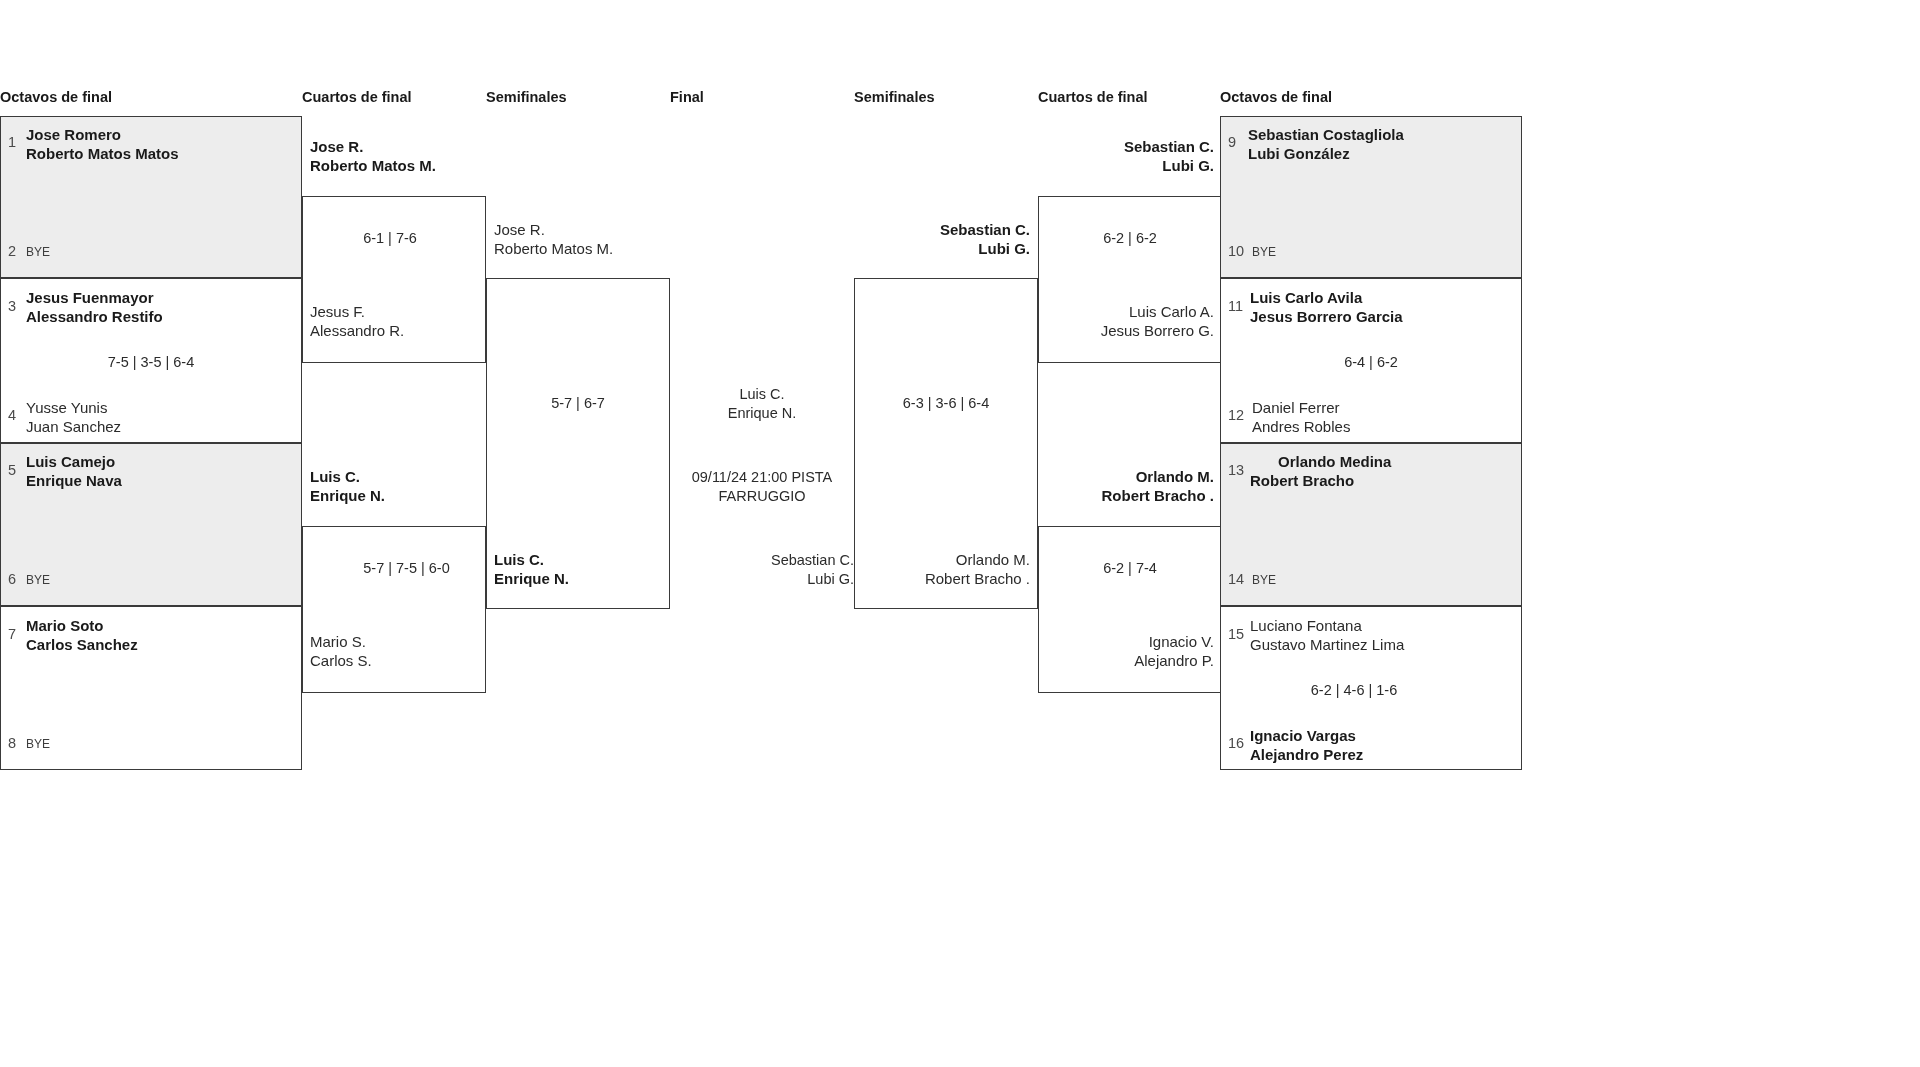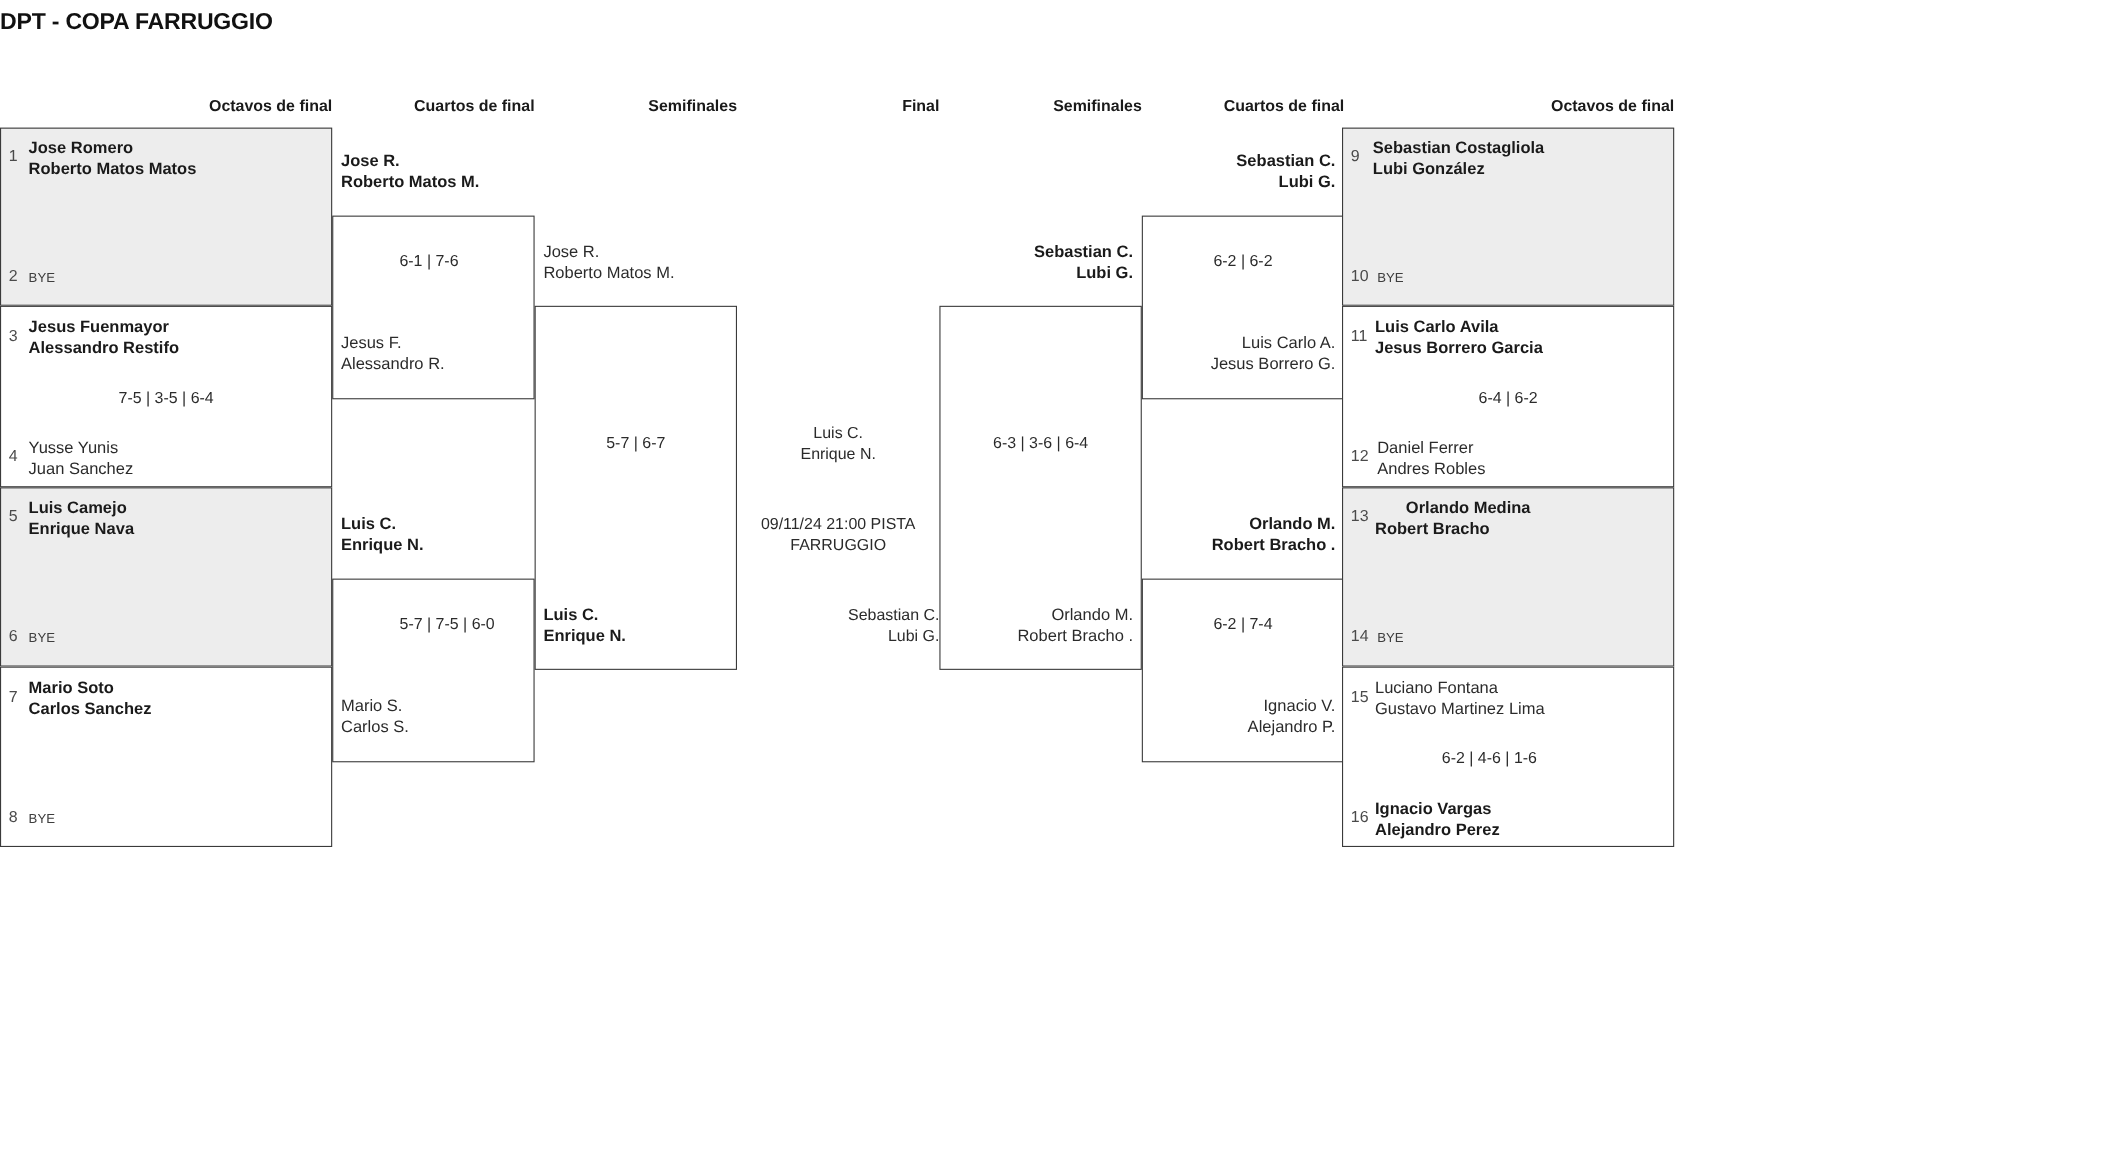--- a/index.html
+++ b/index.html
@@ -27,21 +27,21 @@
     color: #111111;
     white-space: nowrap;
   }
 
   
   .round-header {
     position: absolute;
     font-size: 14.5px;
     font-weight: bold;
     color: #1a1a1a;
-    text-align: right;
+    text-align: left;
     white-space: nowrap;
     top: 89px;
   }
 
   
   .seedbox {
     position: absolute;
     border: 1px solid #3a3a3a;
     background: #ffffff;
   }
@@ -88,21 +88,20 @@
     line-height: 19px;
     color: #2b2b2b;
     text-align: center;
     white-space: nowrap;
   }
 </style>
 </head>
 <body>
 
 <div id="title-block">
-  <div class="line">DPT - COPA FARRUGGIO</div>
 </div>
 
 <div class="round-header" style="left:0px;   width:302px;">Octavos de final</div>
 <div class="round-header" style="left:302px; width:184px;">Cuartos de final</div>
 <div class="round-header" style="left:486px; width:184px;">Semifinales</div>
 <div class="round-header" style="left:670px; width:184px;">Final</div>
 <div class="round-header" style="left:854px; width:184px;">Semifinales</div>
 <div class="round-header" style="left:1038px;width:184px;">Cuartos de final</div>
 <div class="round-header" style="left:1220px;width:302px;">Octavos de final</div>
 

